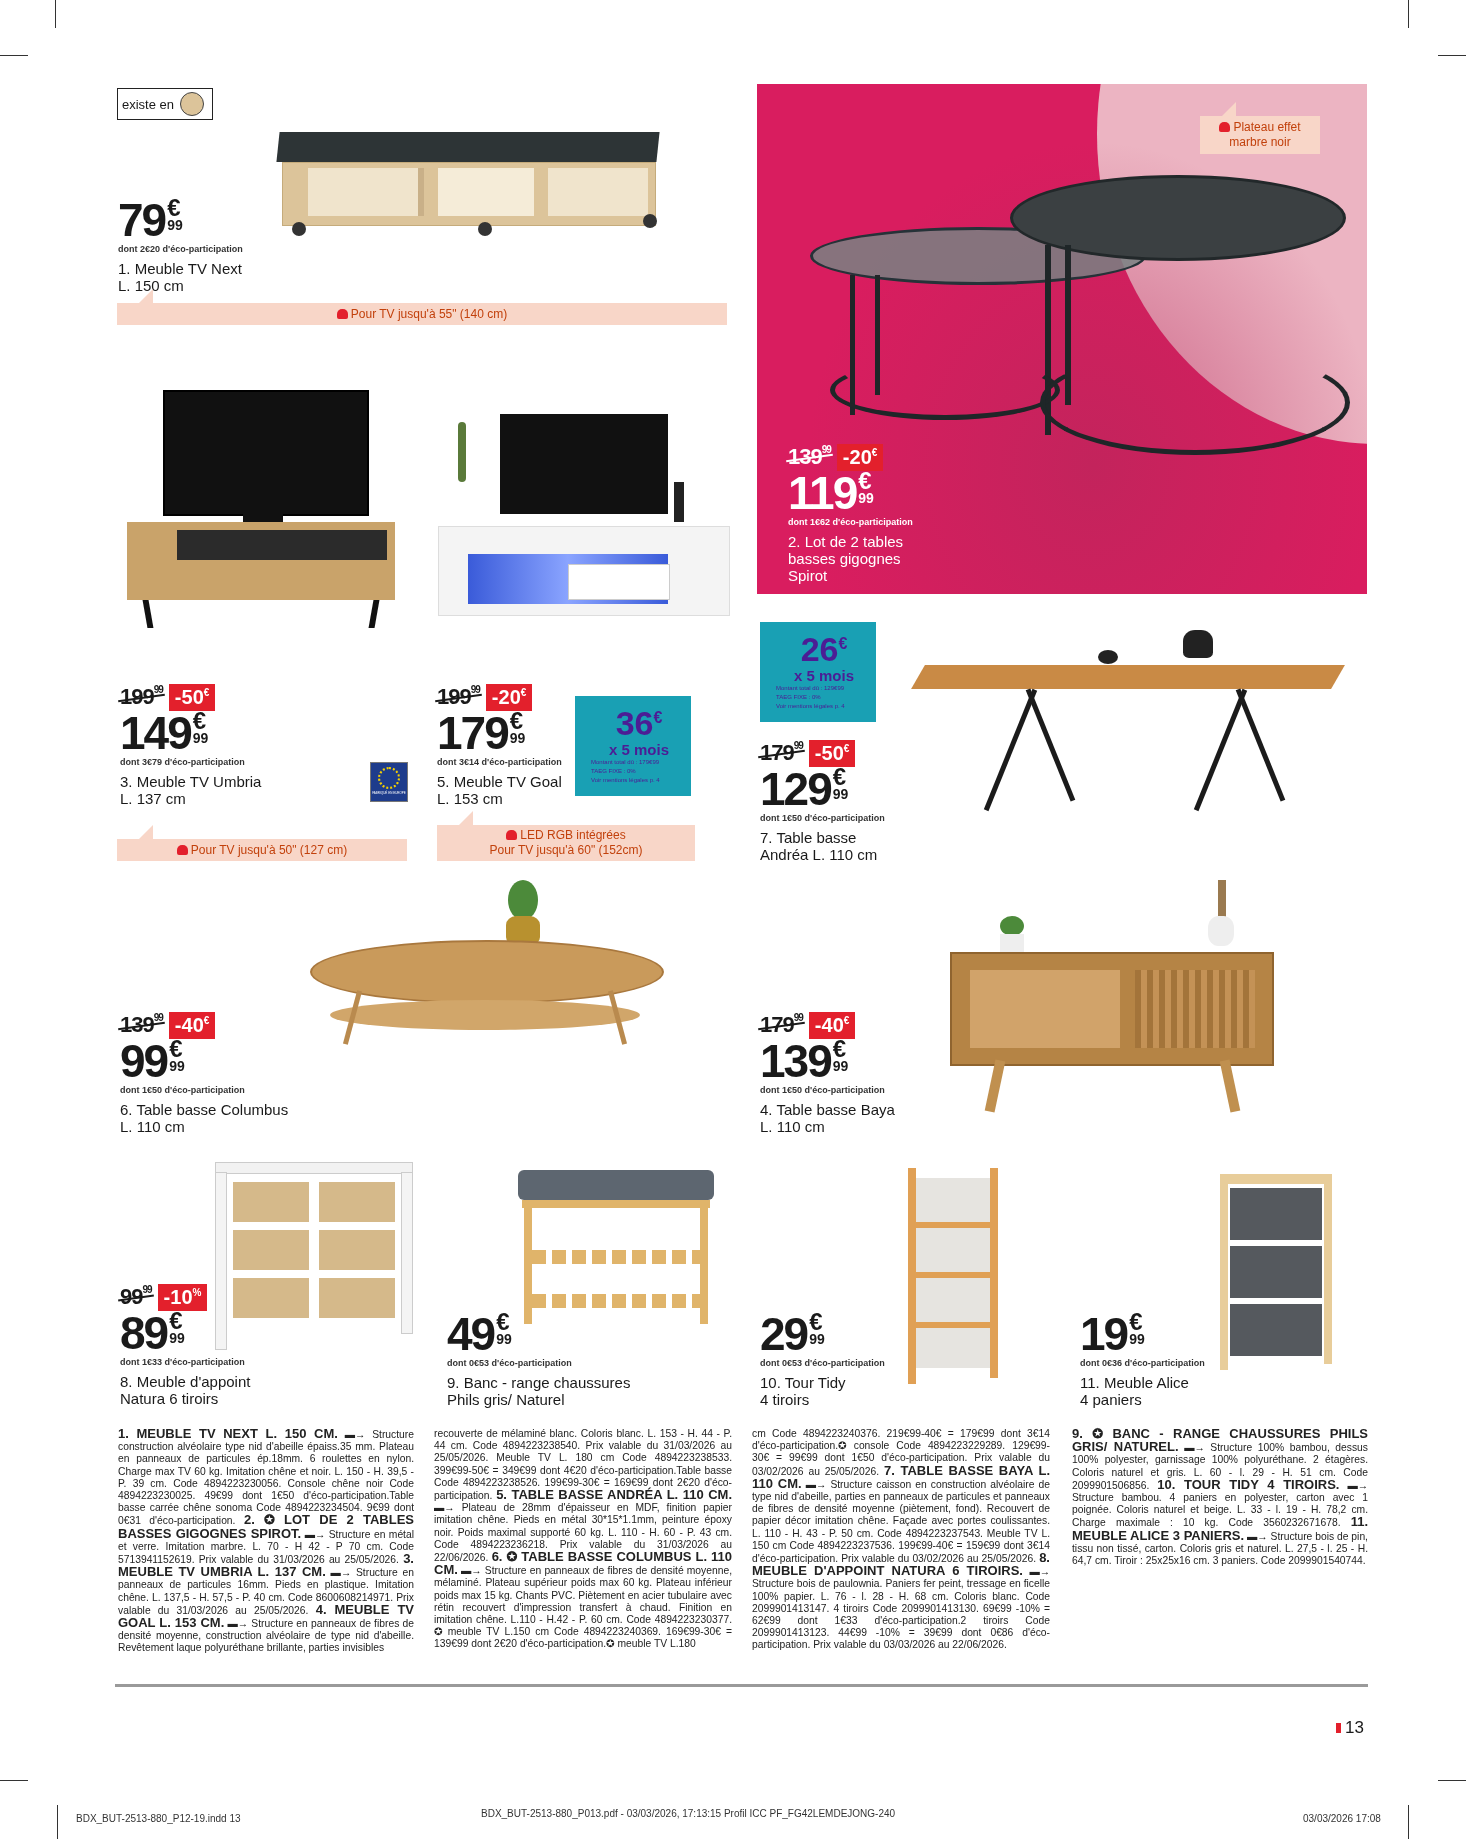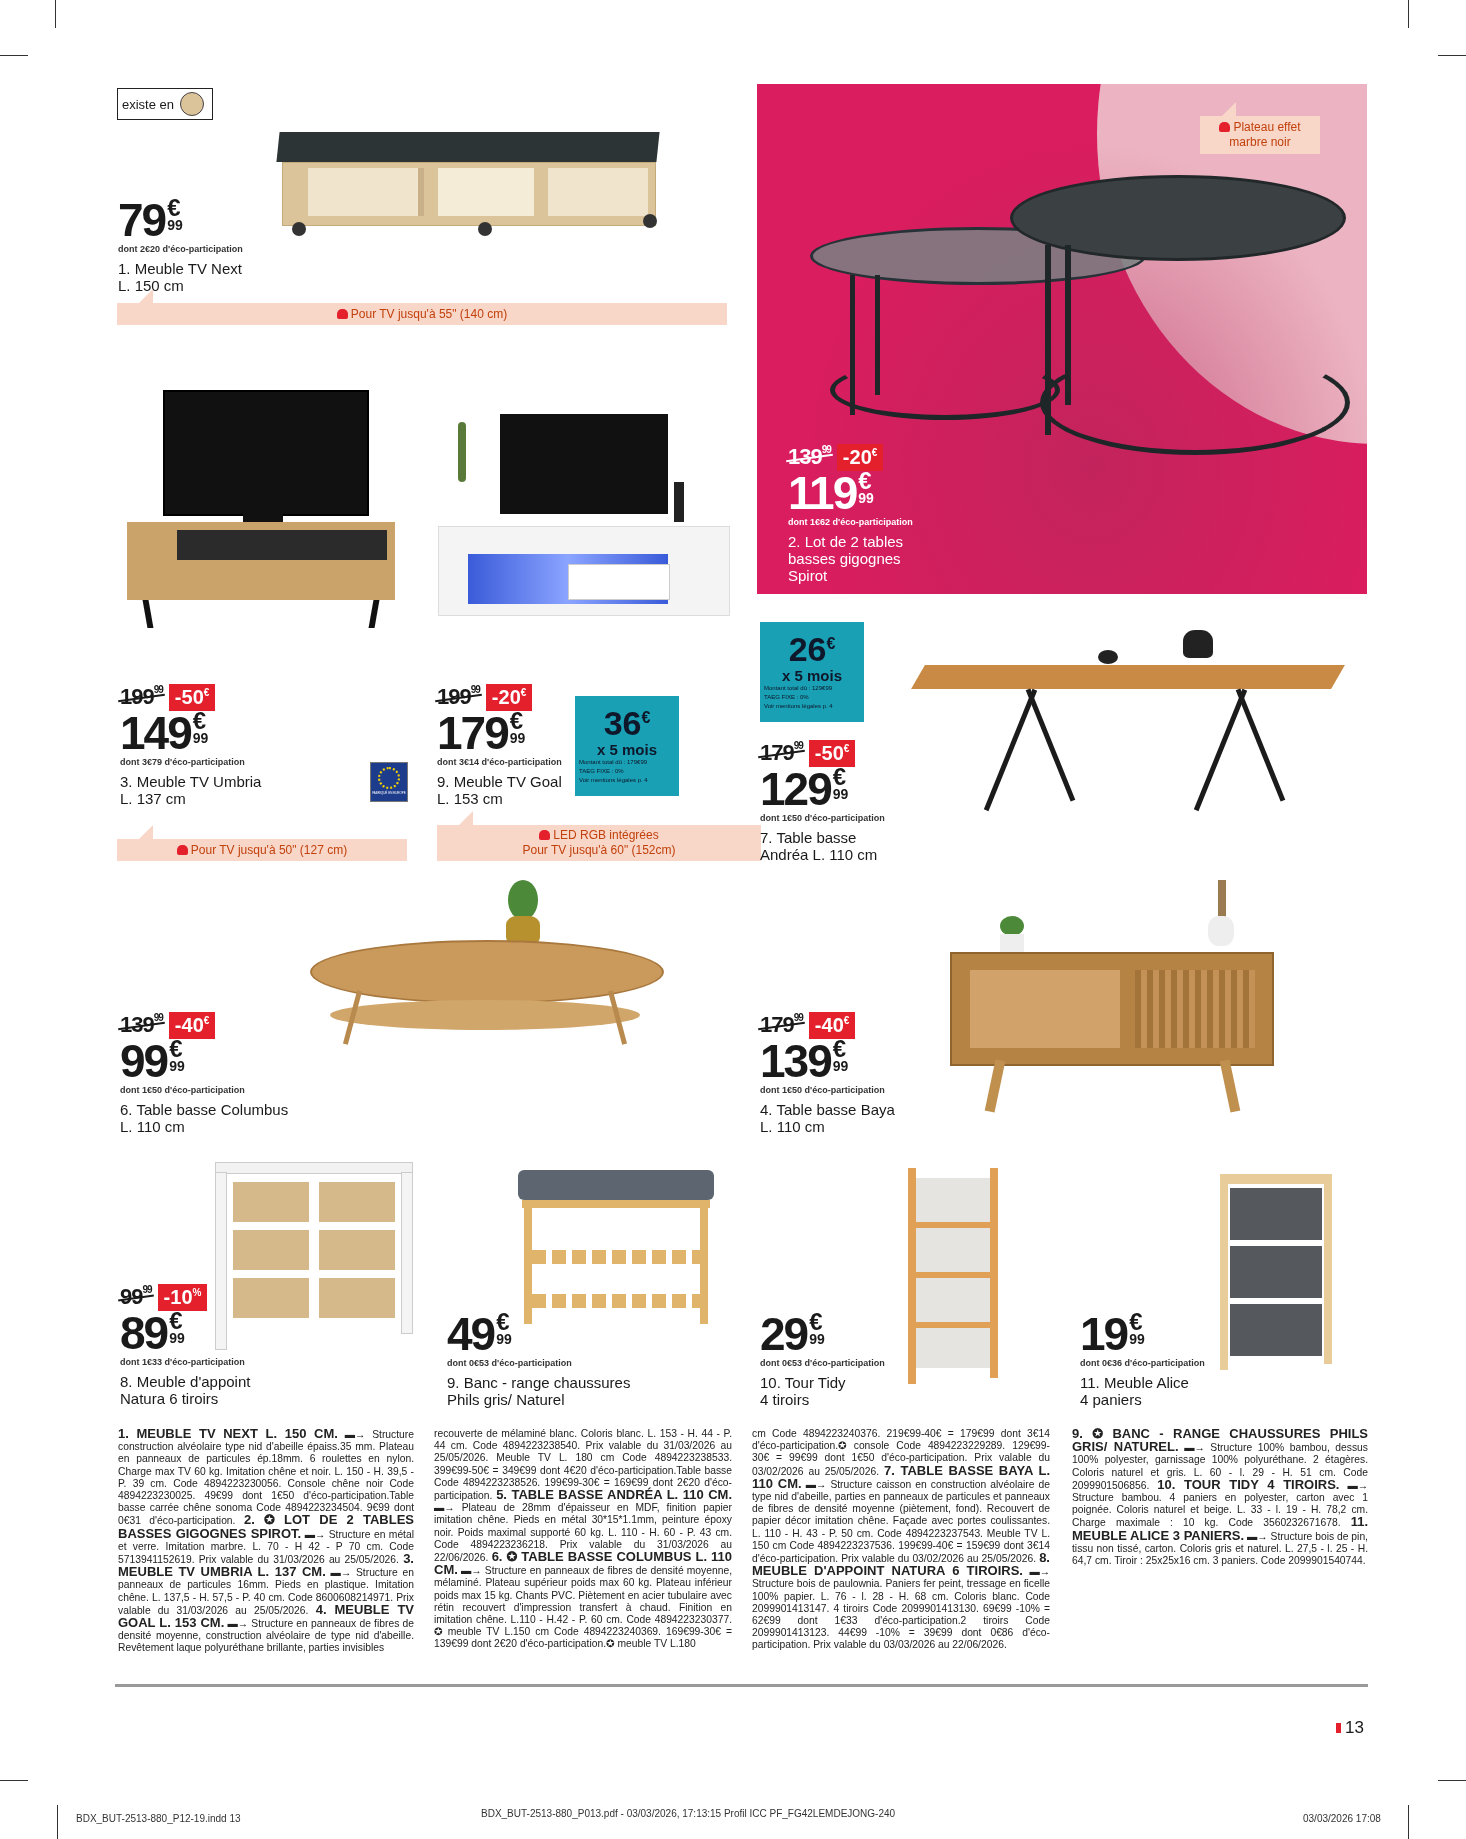--- a/index.html
+++ b/index.html
@@ -17,21 +17,21 @@
   .price .eur{display:flex;flex-direction:column;font-size:24px;line-height:20px;margin-left:2px;letter-spacing:0;}
   .price .eur .cts{font-size:14px;line-height:14px;}
   .eco{font-size:9px;color:#333;margin-top:2px;font-weight:bold;}
   .pname{font-size:15px;line-height:17px;margin-top:6px;}
   .white{color:#fff;}
   .white .old:after{background:#fff;}
   .band{position:absolute;background:#f8d6c8;color:#c0182b;font-size:12px;text-align:center;}
   .band .t{color:#c2410c;}
   .heart{display:inline-block;width:11px;height:10px;background:#e3202c;border-radius:5px 5px 2px 2px;margin-right:3px;vertical-align:-1px;}
   .band:before{content:"";position:absolute;top:-14px;left:22px;border-left:14px solid transparent;border-bottom:14px solid #f8d6c8;}
-  .credit{position:absolute;background:#19a0b4;color:#0f172a;text-align:center;}
+  .credit{position:absolute;background:#19a0b4;color:#4c1d95;text-align:center;padding-left:12px;}
   .credit .big{font-weight:900;font-size:34px;line-height:36px;}
   .credit .big sup{font-size:16px;}
   .credit .mo{font-weight:bold;font-size:15px;}
   .credit .small{font-size:6px;text-align:left;padding-left:4px;line-height:9px;}
   .desc{position:absolute;font-size:10.3px;line-height:12.2px;text-align:justify;font-family:"Liberation Sans Narrow","Liberation Sans",sans-serif;color:#222;}
   .desc b{font-size:13px;}
   
   .shape{position:absolute;}
 </style>
 </head>
@@ -144,30 +144,30 @@
 <div class="abs" style="left:437px;top:684px;">
   <div><span class="old"><span>199</span><span class="c">99</span></span><span class="disc"><span>-20</span><sup>€</sup></span></div>
   <div class="price">
       <span>179</span>
       <span class="eur">
         <span>€</span>
         <span class="cts">99</span>
       </span>
     </div>
   <div class="eco">dont 3€14 d'éco-participation</div>
-  <div class="pname"><span>9. Meuble TV Goal</span><br><span>L. 153 cm</span></div>
+  <div class="pname"><span>5. Meuble TV Goal</span><br><span>L. 153 cm</span></div>
 </div>
 <div class="credit" style="left:575px;top:696px;width:104px;height:100px;">
   <div class="big" style="margin-top:4px;"><span>36</span><sup>€</sup></div>
   <div class="mo">x 5 mois</div>
   <div class="small">Montant total dû : 179€99</div>
   <div class="small">TAEG FIXE : 0%</div>
   <div class="small">Voir mentions légales p. 4</div>
 </div>
-<div class="band" style="left:437px;top:825px;width:324px;height:36px;line-height:15px;padding-top:3px;box-sizing:border-box;">
+<div class="band" style="left:437px;top:825px;width:258px;height:36px;line-height:15px;padding-top:3px;box-sizing:border-box;">
   <span class="heart"></span><span class="t">LED RGB intégrées</span><br><span class="t">Pour TV jusqu'à 60" (152cm)</span>
 </div>
 
 <div class="credit" style="left:760px;top:622px;width:104px;height:100px;">
   <div class="big" style="margin-top:4px;"><span>26</span><sup>€</sup></div>
   <div class="mo">x 5 mois</div>
   <div class="small">Montant total dû : 129€99</div>
   <div class="small">TAEG FIXE : 0%</div>
   <div class="small">Voir mentions légales p. 4</div>
 </div>

